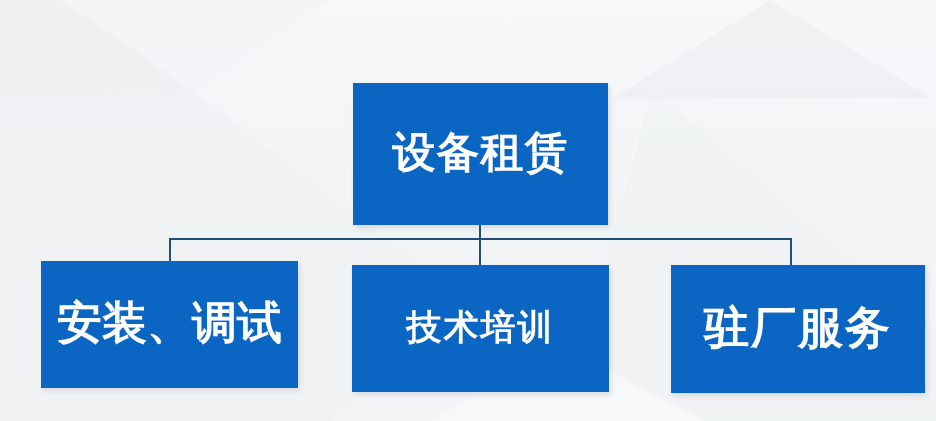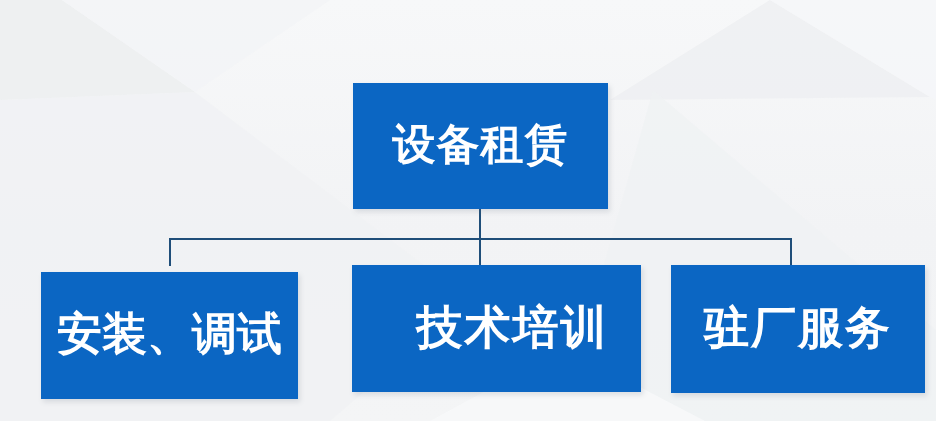--- a/index.html
+++ b/index.html
@@ -16,23 +16,23 @@
   .conn-drop-l {left:169px;top:238px;width:2px;height:28px;}
   .conn-drop-m {left:479px;top:238px;width:2px;height:28px;}
   .conn-drop-r {left:790px;top:238px;width:2px;height:28px;}
 
   
   .node{position:absolute;background:#0b66c3;color:#ffffff;
         display:flex;align-items:center;justify-content:center;
         font-weight:700;line-height:1;white-space:nowrap;
         box-shadow:2px 3px 5px rgba(100,112,128,0.18);}
   .node span{transform:translateY(-2px);}
-  .node-root{left:353px;top:83px;width:255px;height:126px;font-size:43px;letter-spacing:1px;}
-  .node-c0  {left:41px; top:272px;width:257px;height:127px;font-size:45px;}
-  .node-c1  {left:352px;top:265px;width:257px;height:127px;font-size:46px;letter-spacing:2px;padding-left:32px;}
+  .node-root{left:353px;top:83px;width:255px;height:142px;font-size:43px;letter-spacing:1px;}
+  .node-c0  {left:41px; top:261px;width:257px;height:127px;font-size:45px;}
+  .node-c1  {left:352px;top:265px;width:257px;height:127px;font-size:35px;letter-spacing:2px;}
   .node-c2  {left:663px;top:265px;width:254px;height:128px;font-size:45px;letter-spacing:2px;margin-left:8px;}
 </style>
 </head>
 <body>
 
 <div class="stage">
 
   <svg class="bg-svg" viewBox="0 0 936 421" aria-hidden="true">
     <polygon points="0,0 62,0 195,92 0,100" fill="#eceef0" opacity="0.85"></polygon>
     <polygon points="62,0 330,0 195,92" fill="#f3f4f6" opacity="0.9"></polygon>

